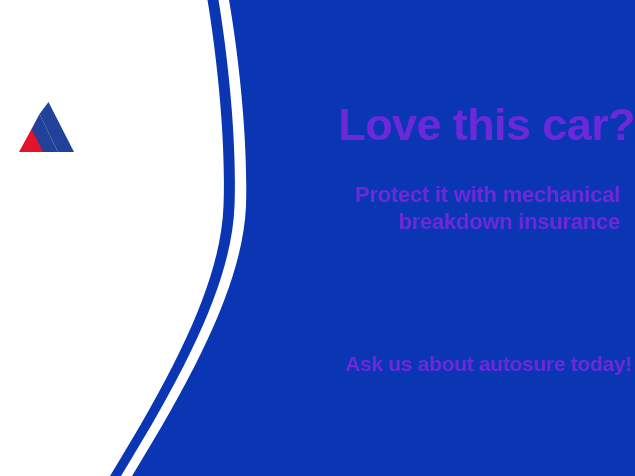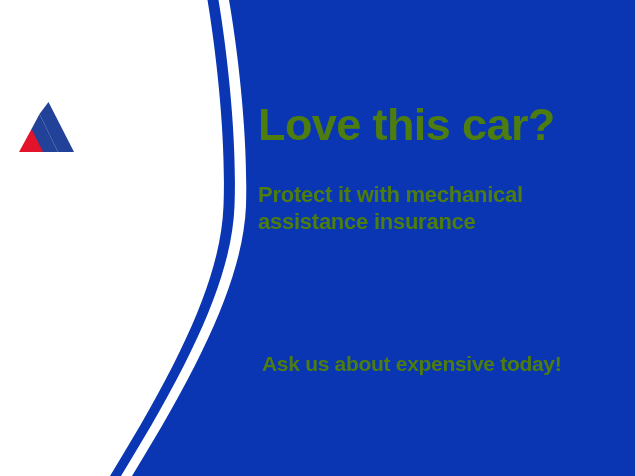--- a/index.html
+++ b/index.html
@@ -66,22 +66,22 @@
     margin-left: 28px;
     white-space: nowrap;
   }
   
   .copy {
     position: absolute;
     left: 258px;
     top: 0;
     width: 377px;
     height: 476px;
-    text-align: left;
-    color: #4d7c0f;
+    text-align: right;
+    color: #6d28d9;
   }
   .headline {
     position: absolute;
     top: 100px;
     left: 0;
     width: 100%;
     font-size: 45px;
     font-weight: bold;
     letter-spacing: -0.6px;
     line-height: 50px;
@@ -145,20 +145,20 @@
     <div class="logo-text">
     </div>
   </div>
 
   <div class="copy">
 
     <div class="headline">Love this car?</div>
 
     <div class="subhead">
       <div>Protect it with mechanical</div>
-      <div>assistance insurance</div>
+      <div>breakdown insurance</div>
     </div>
 
 
-    <div class="cta">Ask us about expensive today!</div>
+    <div class="cta">Ask us about autosure today!</div>
   </div>
 
 </div>
 
 </body></html>

